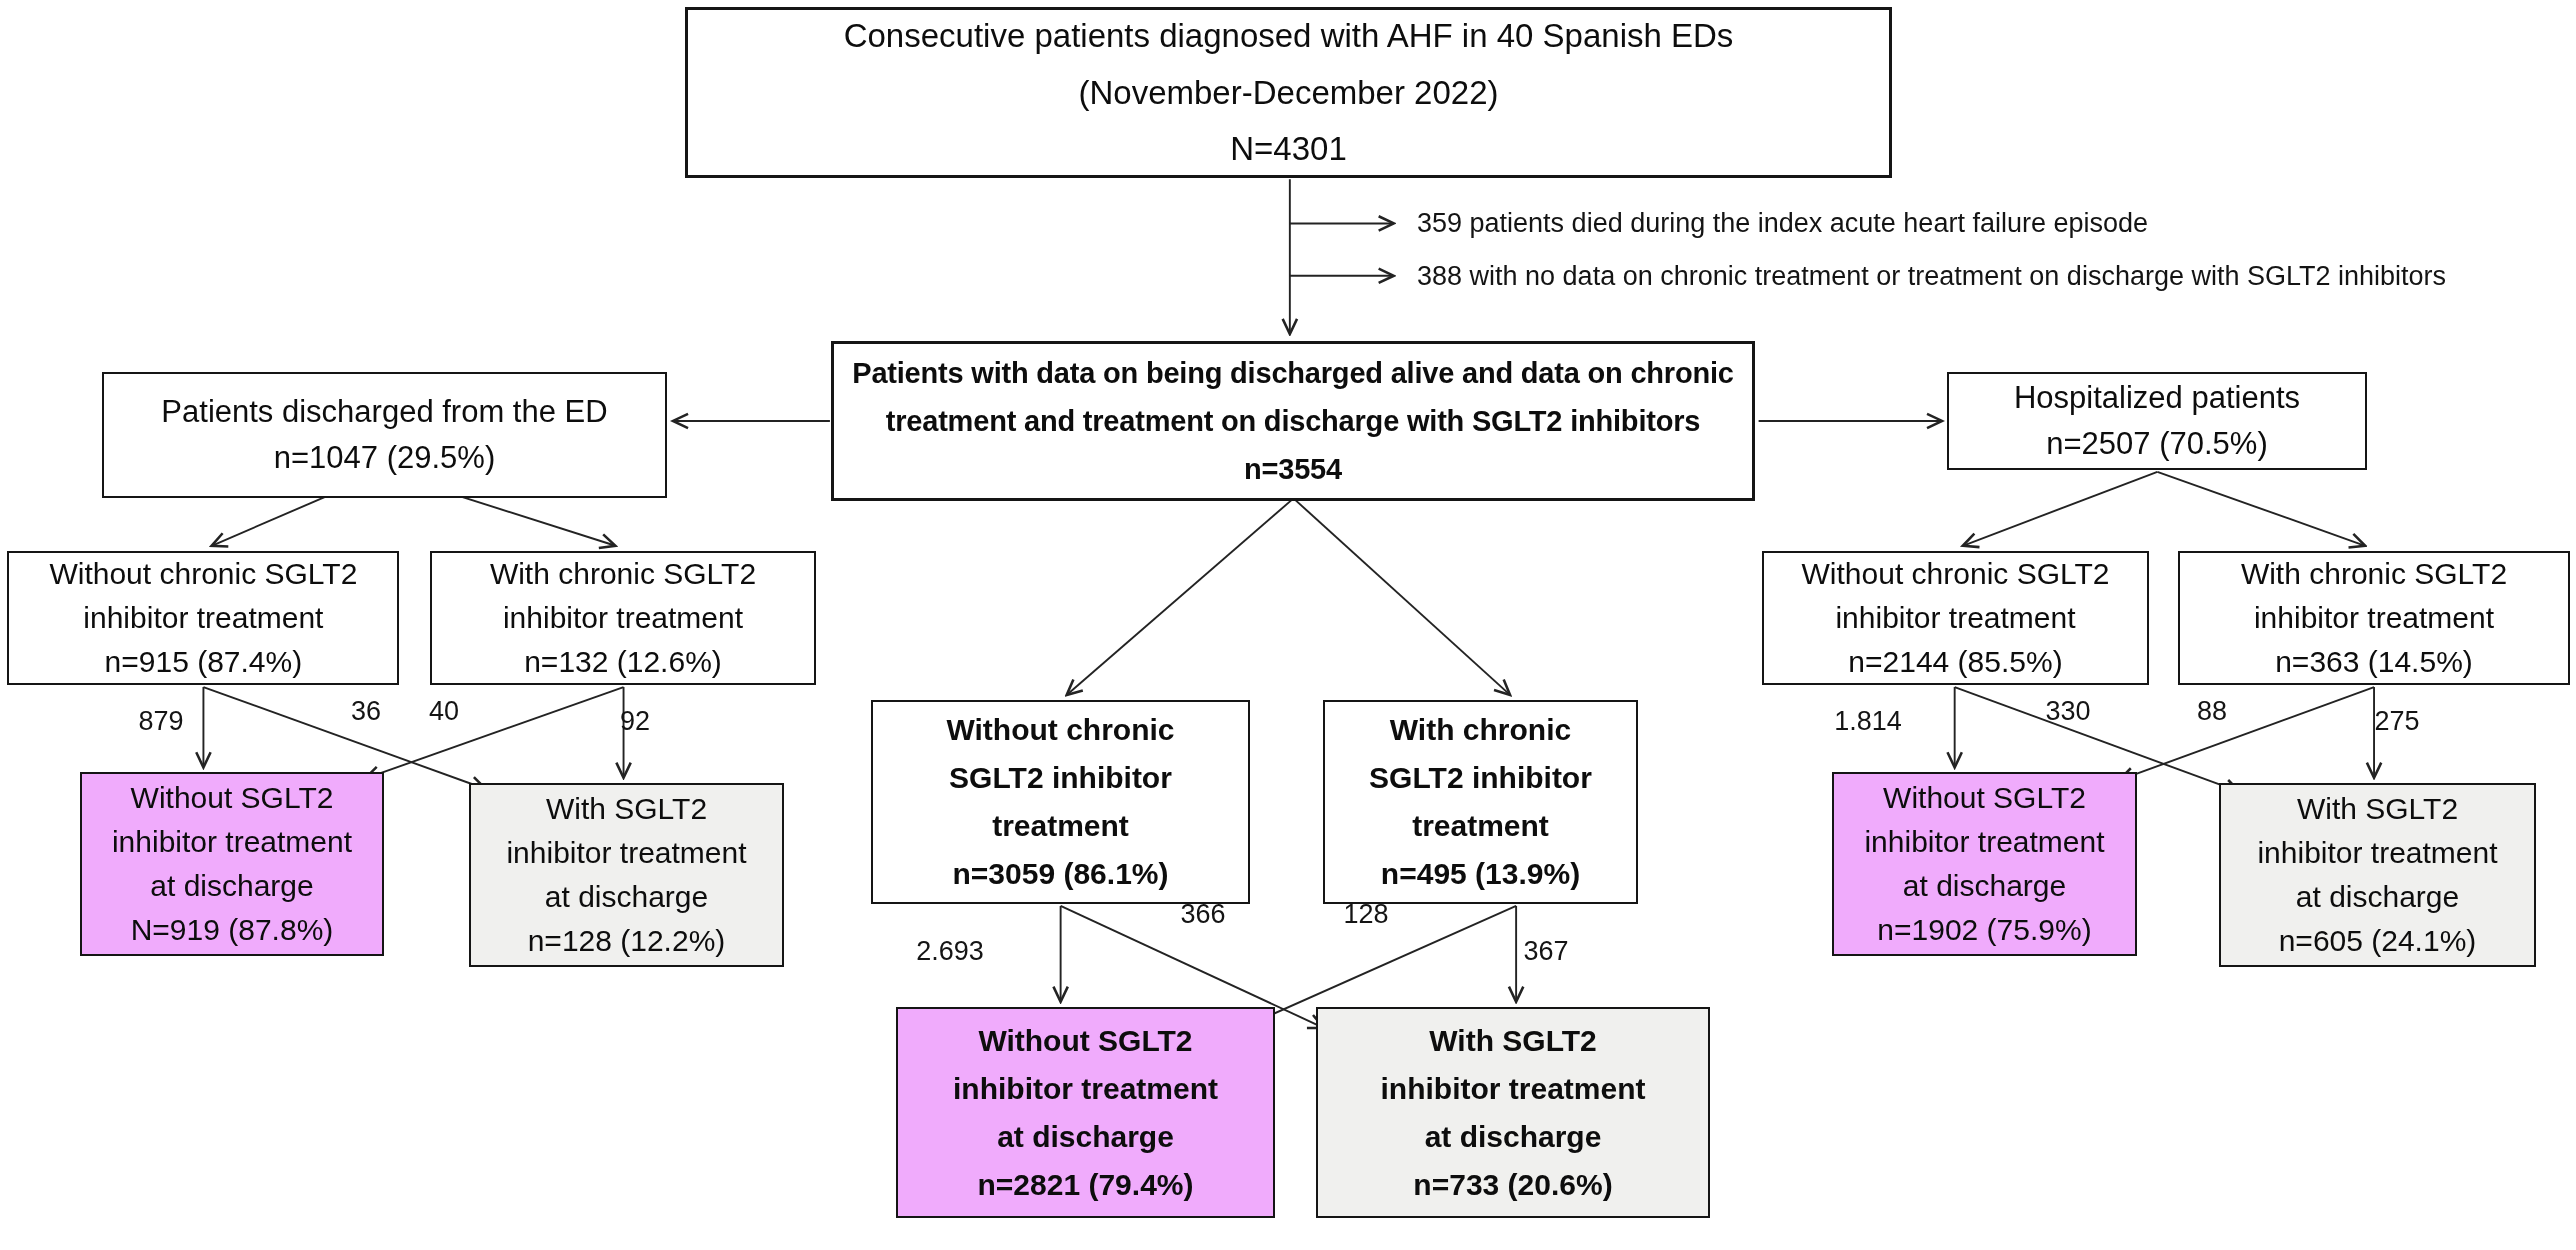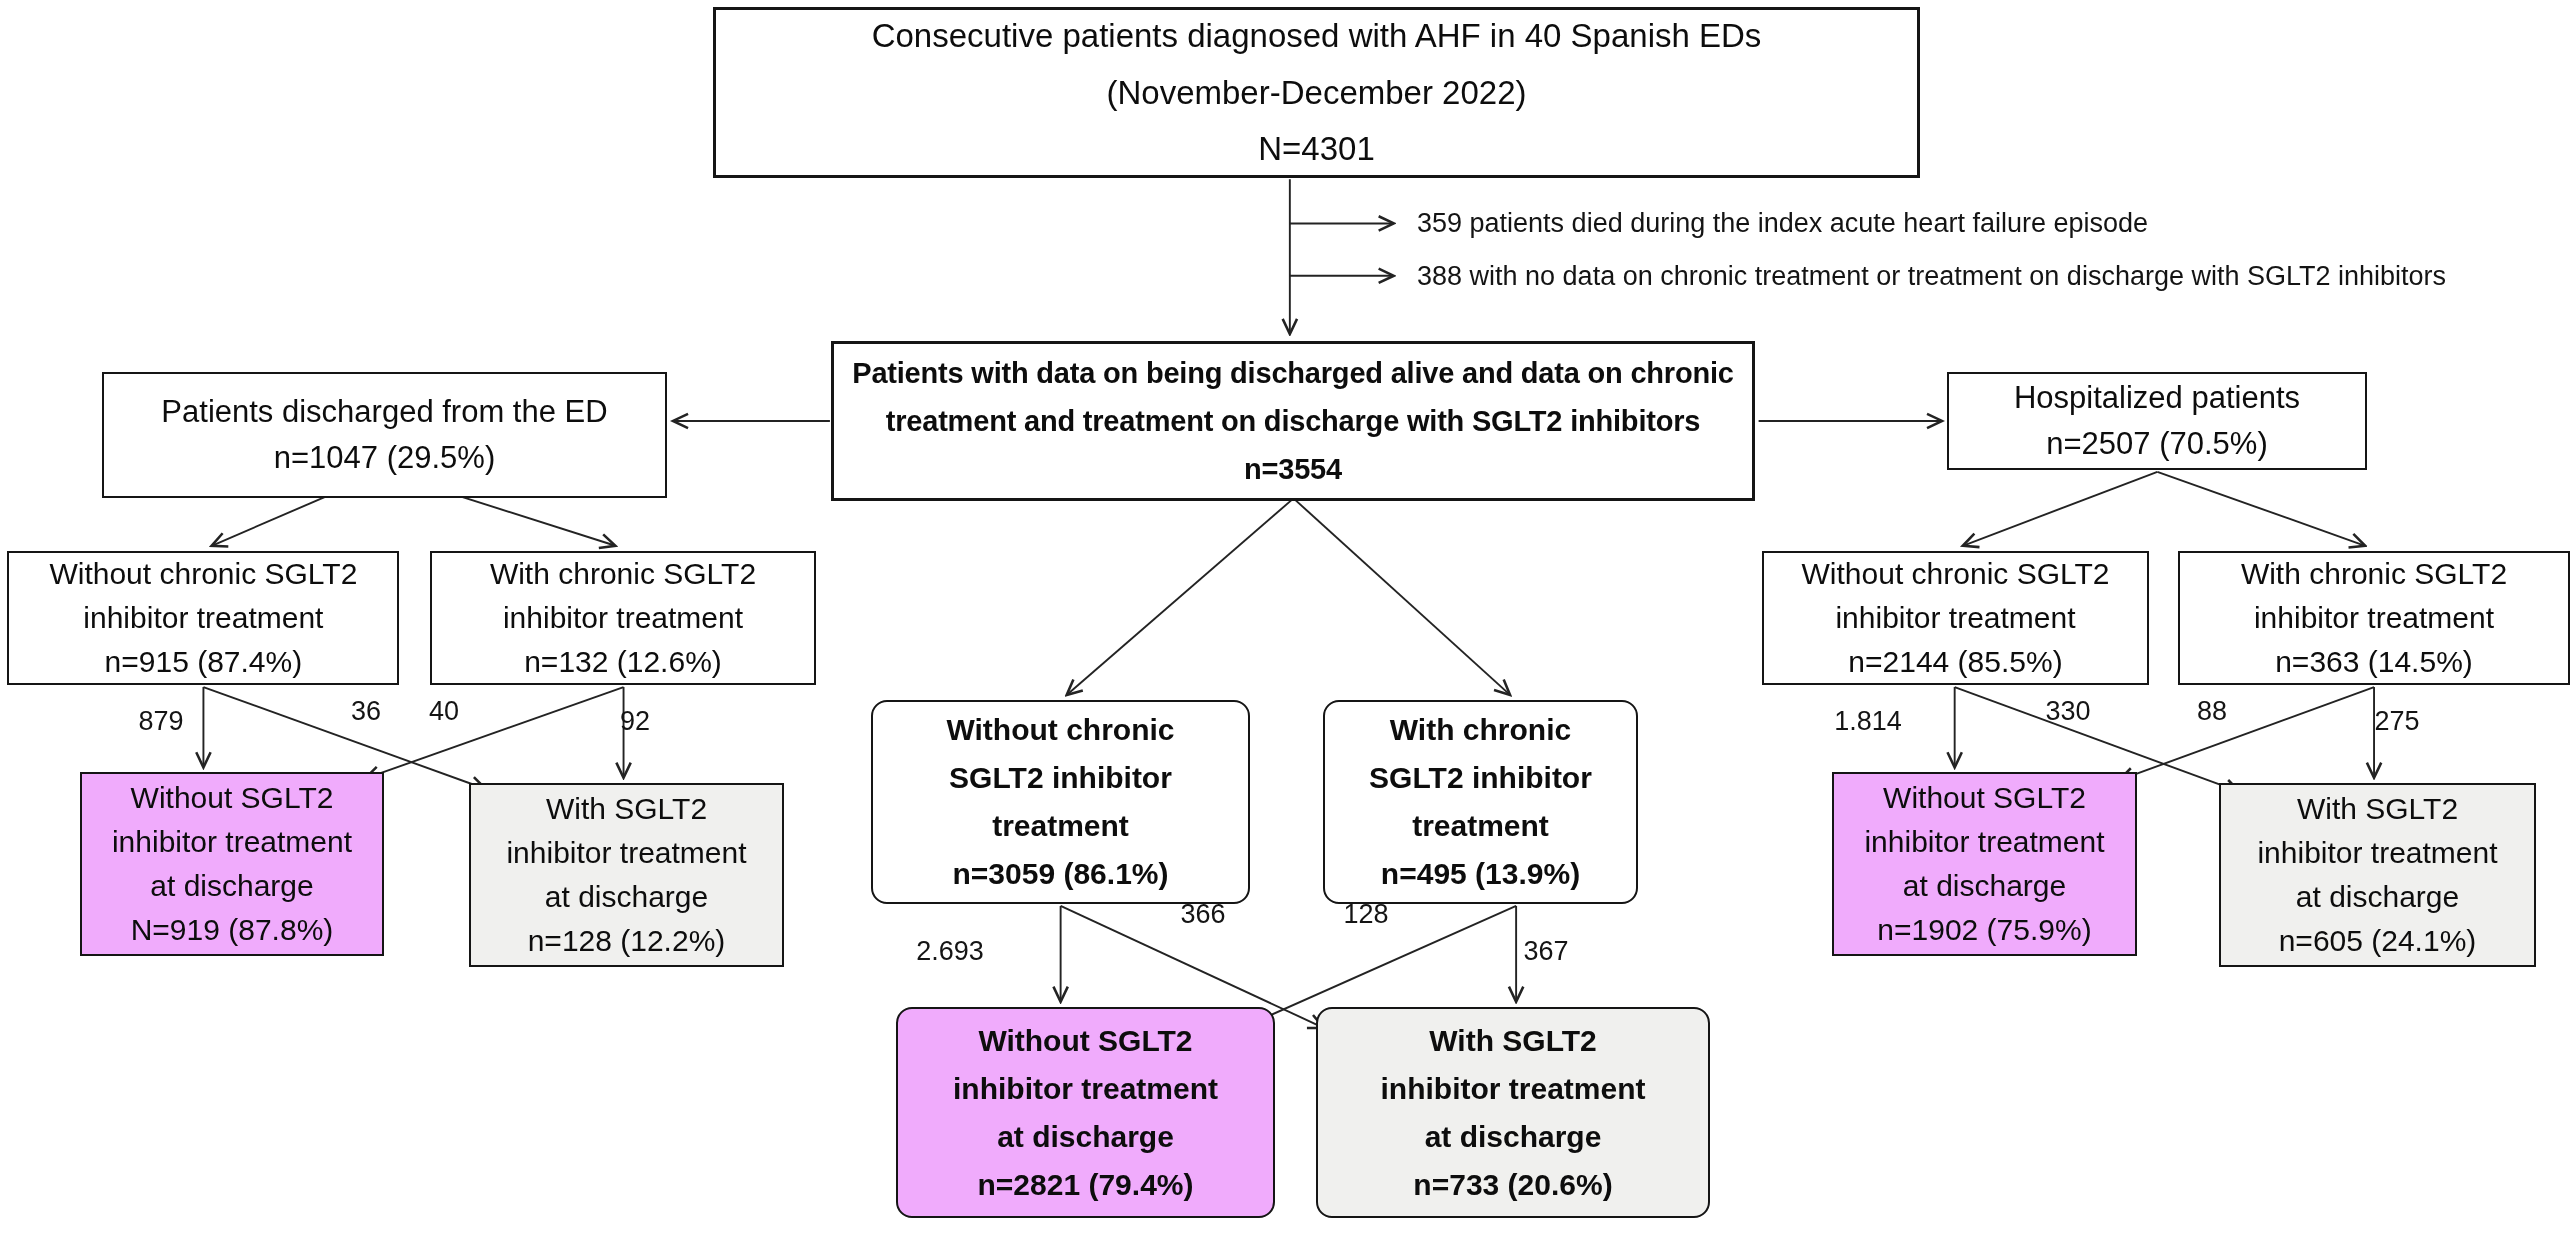--- a/index.html
+++ b/index.html
@@ -7,21 +7,21 @@
        font-family:"Liberation Sans", sans-serif;color:#0d0d0d;overflow:hidden;}
   svg.arrows{position:absolute;left:0;top:0;width:2576px;height:1251px;}
   svg.arrows line{stroke:#232323;stroke-width:2.6;}
   .box{position:absolute;box-sizing:border-box;border:2.9px solid #151515;background:#ffffff;
        display:flex;flex-direction:column;justify-content:center;align-items:center;
        text-align:center;font-size:30px;line-height:1.47;}
   .box .bl{display:block;white-space:nowrap;}
   .big{border-width:3.7px;font-size:33px;line-height:1.72;}
   .elig{border-width:3.7px;font-weight:bold;font-size:29px;line-height:1.66;letter-spacing:-0.2px;}
   .hdr{font-size:31px;line-height:1.5;}
-  .bold{font-weight:bold;border-radius:16px;}
+  .bold{font-weight:bold;}
   .cbranch{font-size:30px;line-height:1.6;}
   .blue{background:#f0abfc;margin-left:25px;}
   .gray{background:#f0f0ee;}
   .count{position:absolute;transform:translate(-50%,-50%);font-size:27px;color:#141414;white-space:nowrap;}
   .excl{position:absolute;transform:translate(0,-50%);font-size:27px;color:#141414;white-space:nowrap;}
 </style>
 </head>
 <body>
 
 <div id="fig">
@@ -50,21 +50,21 @@
     <line x1="1439" y1="1229" x2="1439" y2="1358" marker-end="url(#ah)"></line>
     <line x1="1439" y1="1229" x2="1795" y2="1394" marker-end="url(#ah)"></line>
     <line x1="2057" y1="1229" x2="1695" y2="1390" marker-end="url(#ah)"></line>
     <line x1="2057" y1="1229" x2="2057" y2="1358" marker-end="url(#ah)"></line>
     <line x1="2652" y1="932" x2="2652" y2="1040" marker-end="url(#ah)"></line>
     <line x1="2652" y1="932" x2="3038" y2="1074" marker-end="url(#ah)"></line>
     <line x1="3221" y1="932" x2="2876" y2="1058" marker-end="url(#ah)"></line>
     <line x1="3221" y1="932" x2="3221" y2="1054" marker-end="url(#ah)"></line>
   </svg>
 
-  <div class="box big" style="left:685px;top:7.4px;width:1207px;height:171px;margin-left:28px;">
+  <div class="box big" style="left:685px;top:7.4px;width:1207px;height:171px;">
     <span class="bl">Consecutive patients diagnosed with AHF in 40 Spanish EDs</span>
     <span class="bl">(November-December 2022)</span>
     <span class="bl">N=4301</span>
   </div>
 
   <div class="excl" style="left:1417px;top:223px;">359 patients died during the index acute heart failure episode</div>
   <div class="excl" style="left:1417px;top:276px;">388 with no data on chronic treatment or treatment on discharge with SGLT2 inhibitors</div>
 
   <div class="box elig" style="left:831px;top:341px;width:924px;height:160px;">
     <span class="bl">Patients with data on being discharged alive and data on chronic</span>

